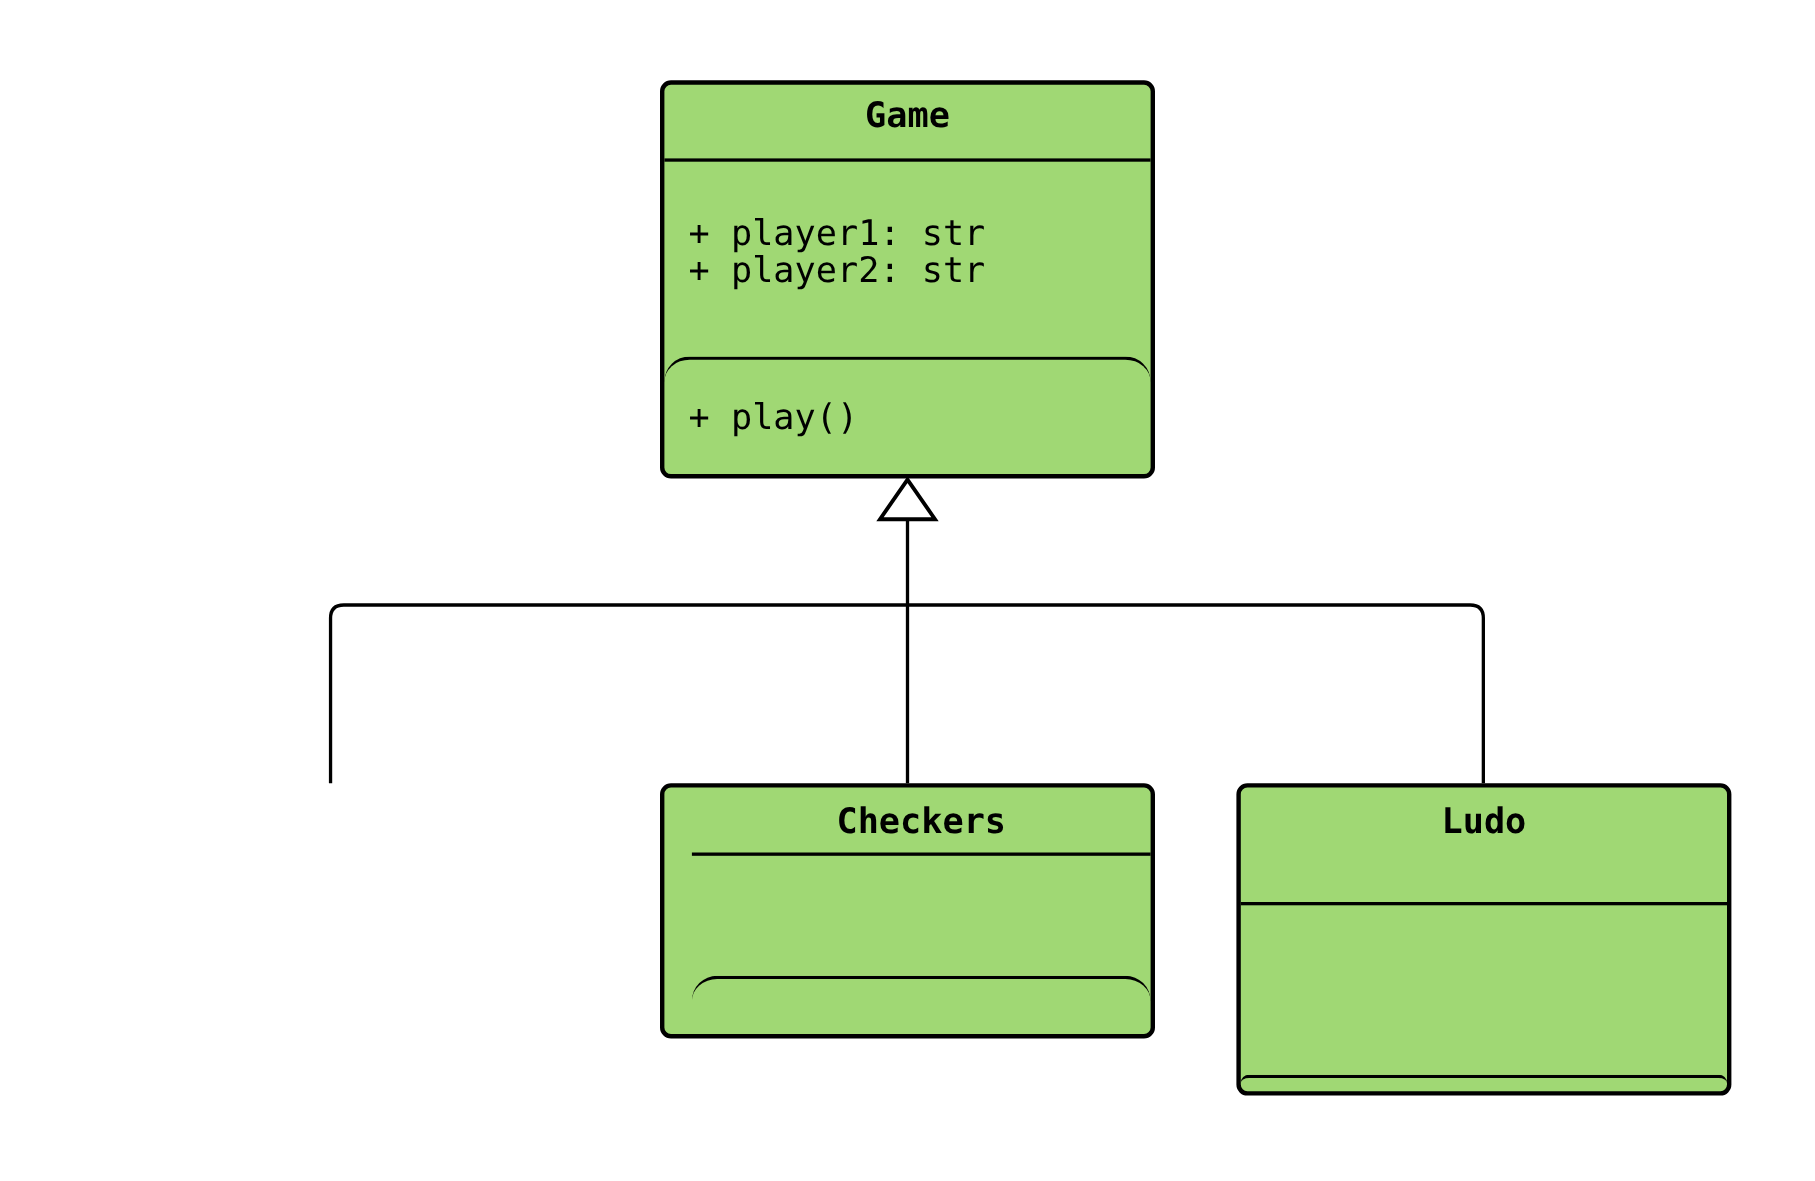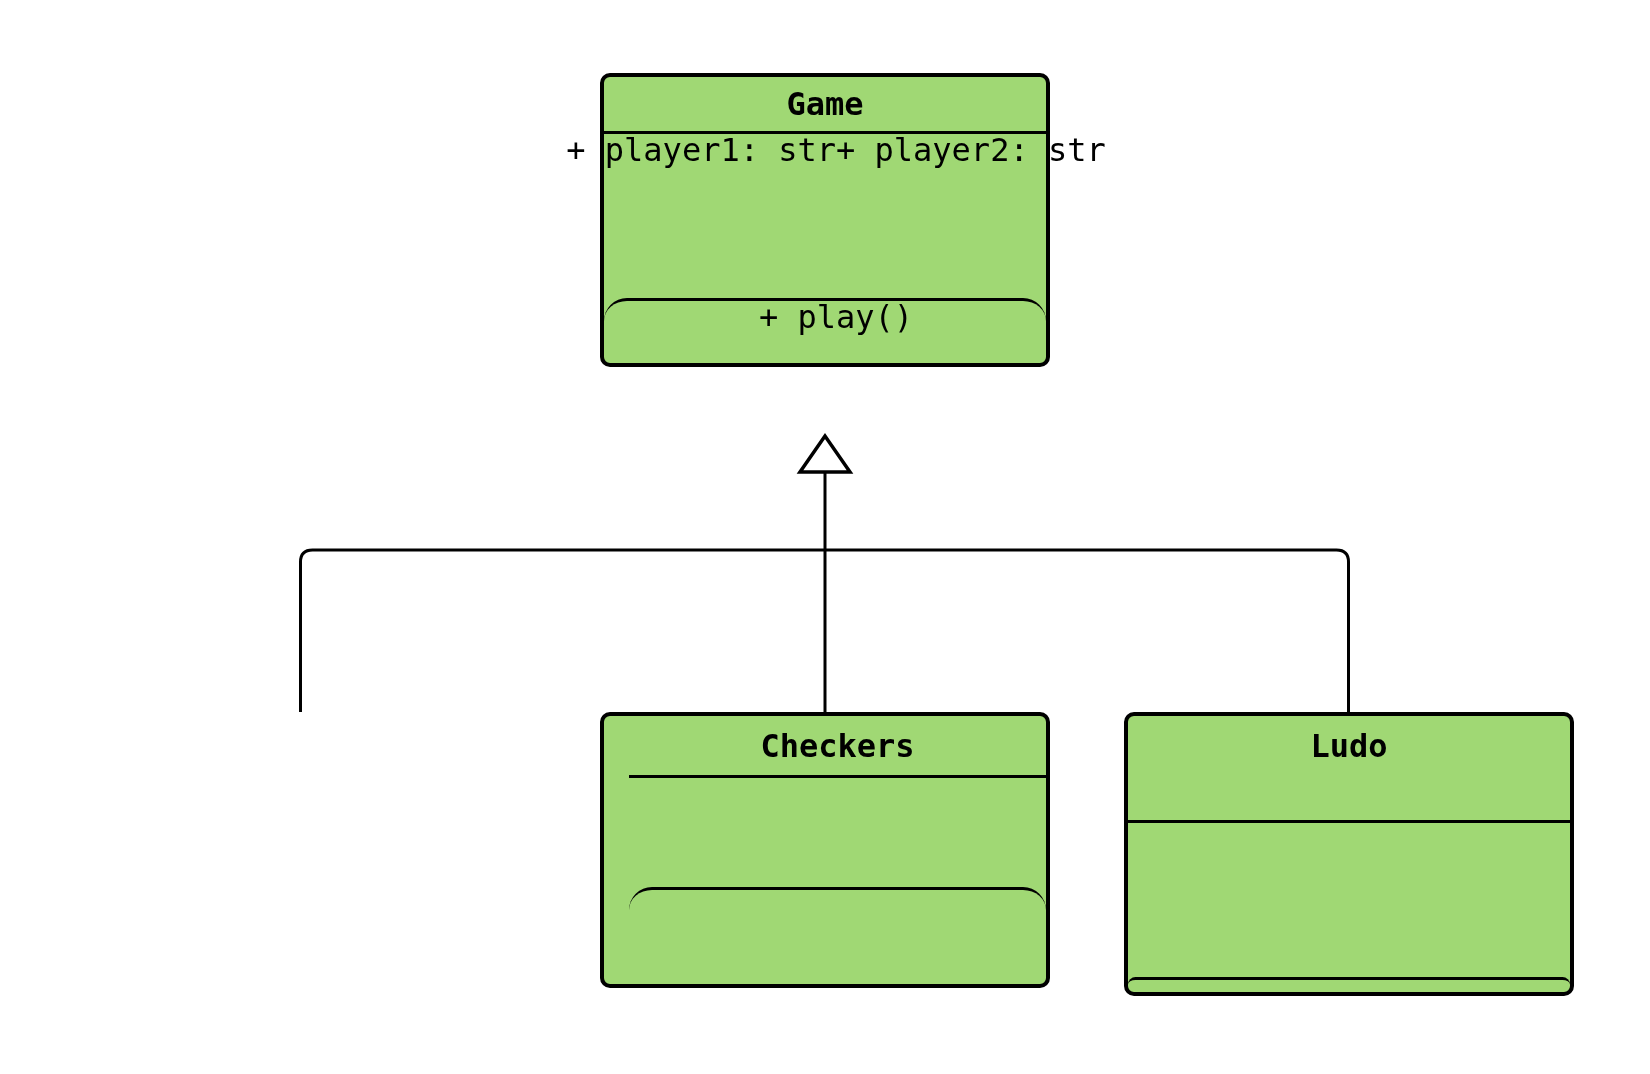--- a/index.html
+++ b/index.html
@@ -37,42 +37,42 @@
     justify-content: center;
     font-weight: bold;
     font-size: 32px;
     color: #000;
     flex: 0 0 auto;
   }
   .uml-class .compartment {
     border-top: 3px solid var(--class-border, #000000);
     box-sizing: border-box;
     display: flex;
-    flex-direction: row;
+    flex-direction: column;
     justify-content: center;
     padding-left: 22px;
     flex: 0 0 auto;
   }
   .uml-class .compartment.last {
     flex: 1 1 auto;
     border-radius: 23px;
   }
   .member-line {
     font-size: 32px;
     line-height: 33px;
     color: #000;
     white-space: pre;
   }
   
-  .class-game   { left: 600px;  top: 73px;  width: 450px; height: 294px; }
+  .class-game   { left: 600px;  top: 73px;  width: 450px; height: 362px; gap: 13px; }
   .class-game .title        { height: 54px; }
   .class-game .attributes   { height: 167px; }
   
   .class-chess    { left: 75px;   top: 712px; width: 450px; height: 284px; }
-  .class-checkers { left: 600px;  top: 712px; width: 450px; height: 276px; padding-left: 25px; }
+  .class-checkers { left: 600px;  top: 712px; width: 450px; height: 232px; padding-left: 25px; }
   .class-ludo     { left: 1124px; top: 712px; width: 450px; height: 284px; gap: 45px; }
   .sub .title      { height: 59px; }
   .sub .attributes { height: 112px; }
 </style>
 </head>
 <body>
 
 <div class="canvas">
 
   <svg class="connector-layer" viewBox="0 0 1650 1074">

